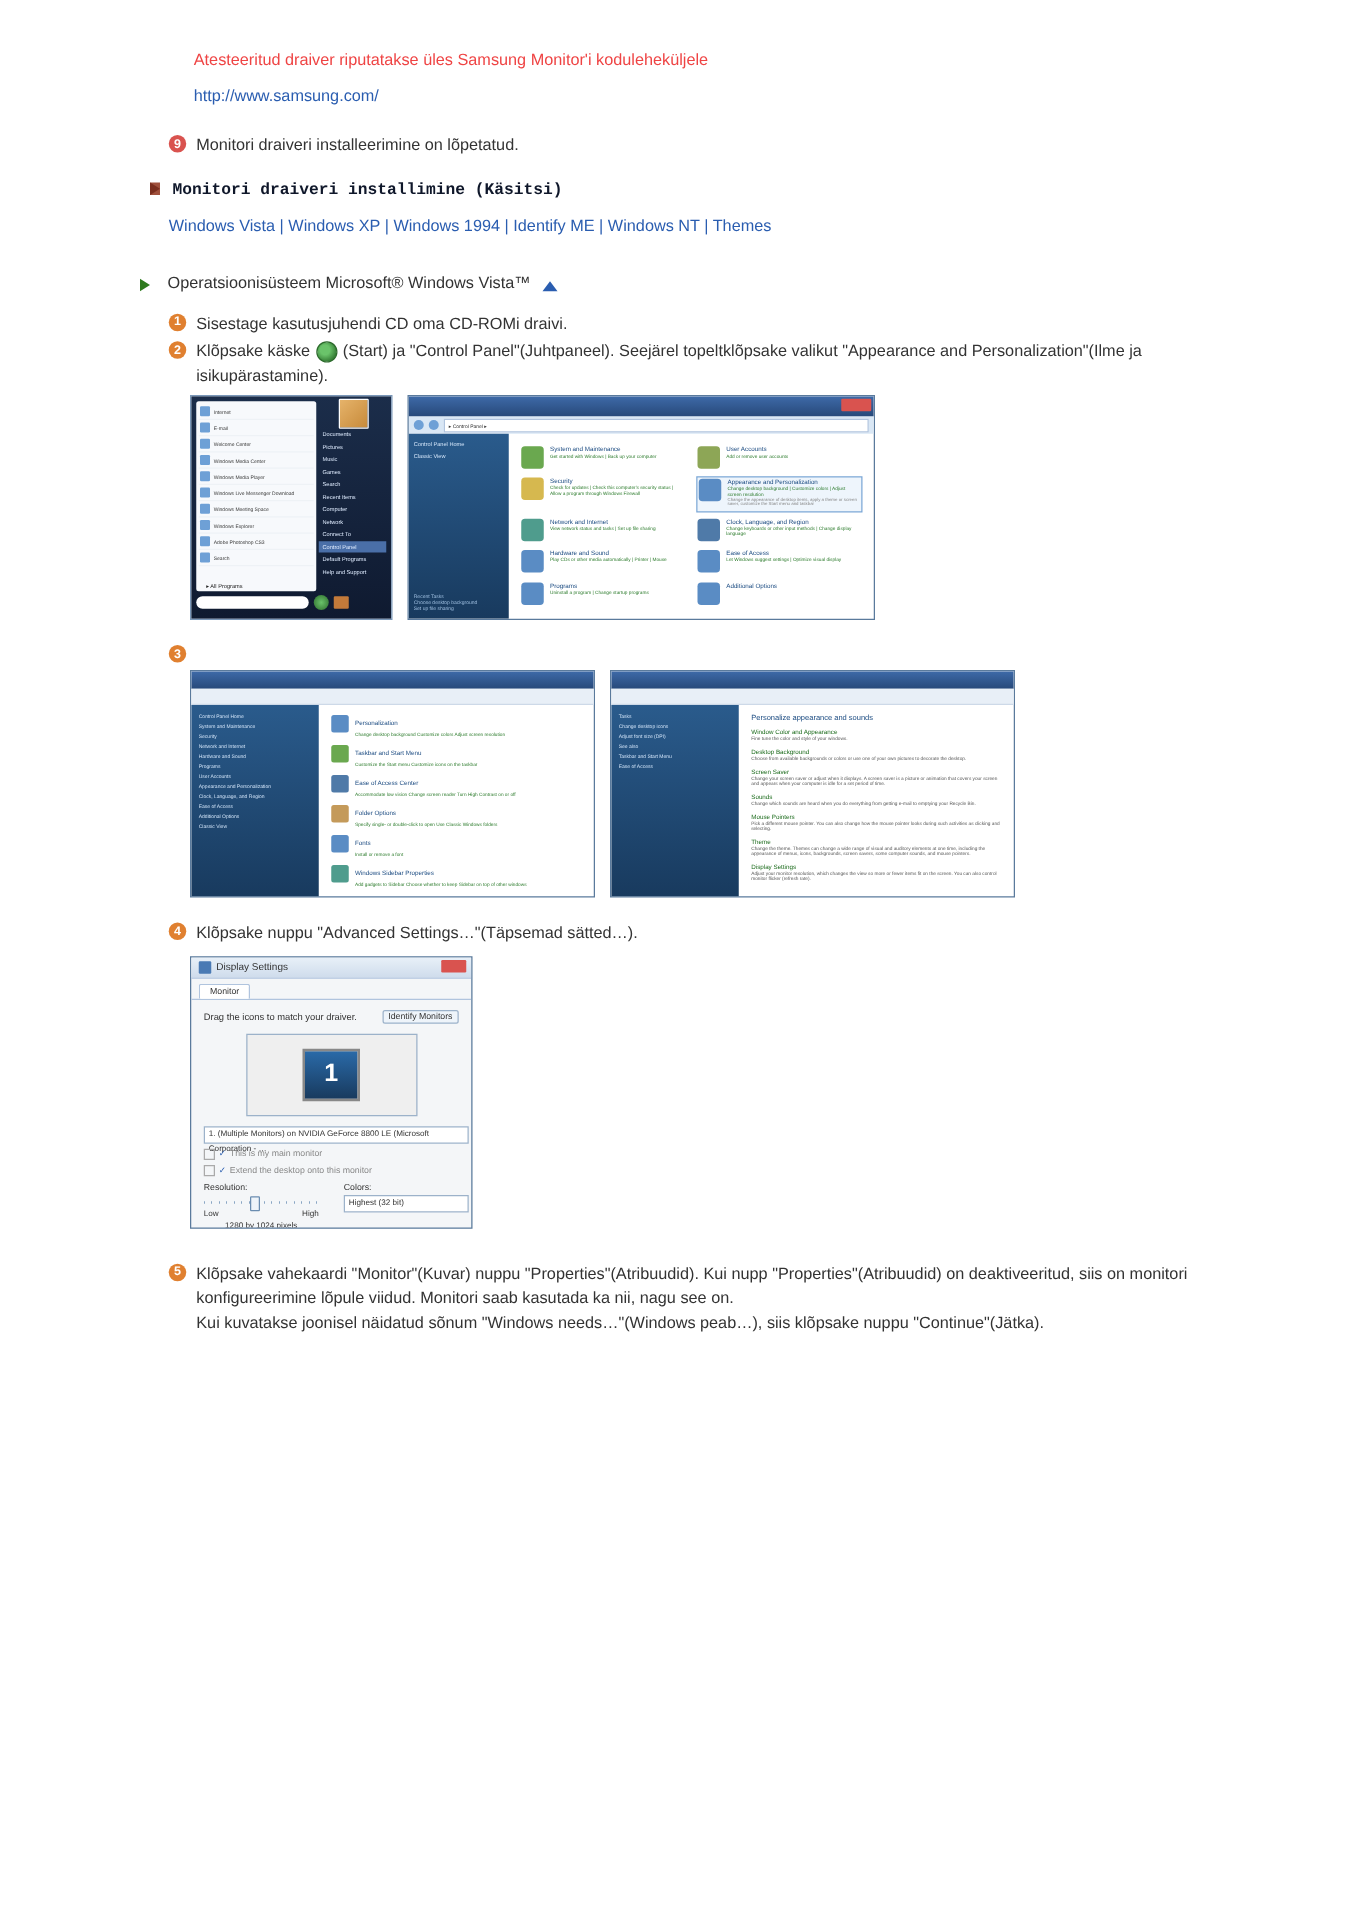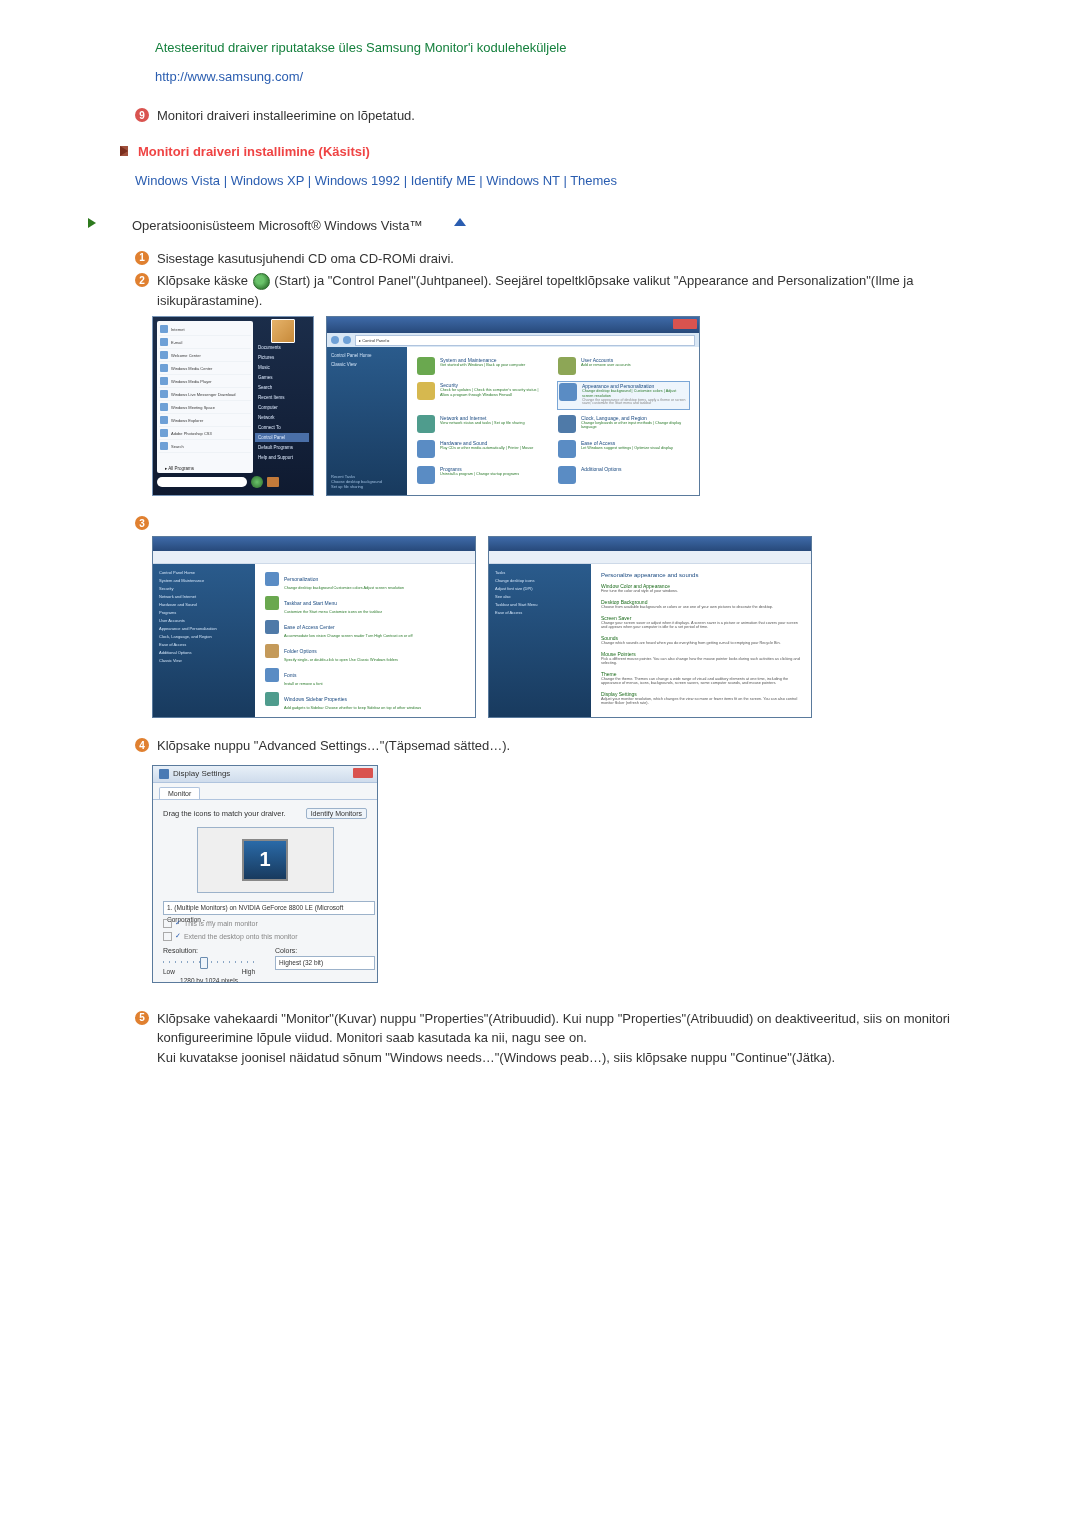--- a/index.html
+++ b/index.html
@@ -5,37 +5,37 @@
   body {
     margin: 0;
     padding: 40px 60px;
     font-family: Arial, Helvetica, sans-serif;
     font-size: 13px;
     color: #333;
     background: #fff;
     width: 960px;
   }
   .blue-link { color: #2a5db0; cursor: pointer; }
-  .blue-text { color: #15803d; }
+  .blue-text { color: #ef4444; }
   .indent-1 { margin-left: 95px; }
   .heading-row { display: flex; align-items: center; margin: 18px 0 14px 60px; }
   .arrow-icon {
     width: 0; height: 0;
     border-top: 5px solid transparent;
     border-bottom: 5px solid transparent;
     border-left: 8px solid #7a2e1e;
     margin-right: 10px;
     display: inline-block;
     background: #a0503c;
   }
-  .heading-text { font-weight: bold; color: #ef4444; }
+  .heading-text { font-weight: bold; color: #0f172a; font-family: Liberation Mono, monospace; }
   .os-links { margin: 0 0 30px 75px; }
   .os-links span { color: #2a5db0; cursor: pointer; }
   .sep { color: #333; }
-  .sub-row { display: flex; align-items: flex-start; margin: 8px 0 16px 28px; gap: 22px; }
+  .sub-row { display: flex; align-items: flex-end; margin: 8px 0 16px 52px; }
   .green-arrow {
     width: 0; height: 0;
     border-top: 5px solid transparent;
     border-bottom: 5px solid transparent;
     border-left: 8px solid #2e7a1e;
     margin-right: 14px;
     display: inline-block;
   }
   .up-arrow {
     width: 0; height: 0;
@@ -178,21 +178,21 @@
   <span class="arrow-icon"></span>
   <span class="heading-text">Monitori draiveri installimine (Käsitsi)</span>
 </div>
 
 
 <div class="os-links">
   <span>Windows Vista</span>
   <span class="sep"> | </span>
   <span>Windows XP</span>
   <span class="sep"> | </span>
-  <span>Windows 1992</span>
+  <span>Windows 1994</span>
   <span class="sep"> | </span>
   <span>Identify ME</span>
   <span class="sep"> | </span>
   <span>Windows NT</span>
   <span class="sep"> | </span>
   <span>Themes</span>
 </div>
 
 
 <div class="sub-row">

